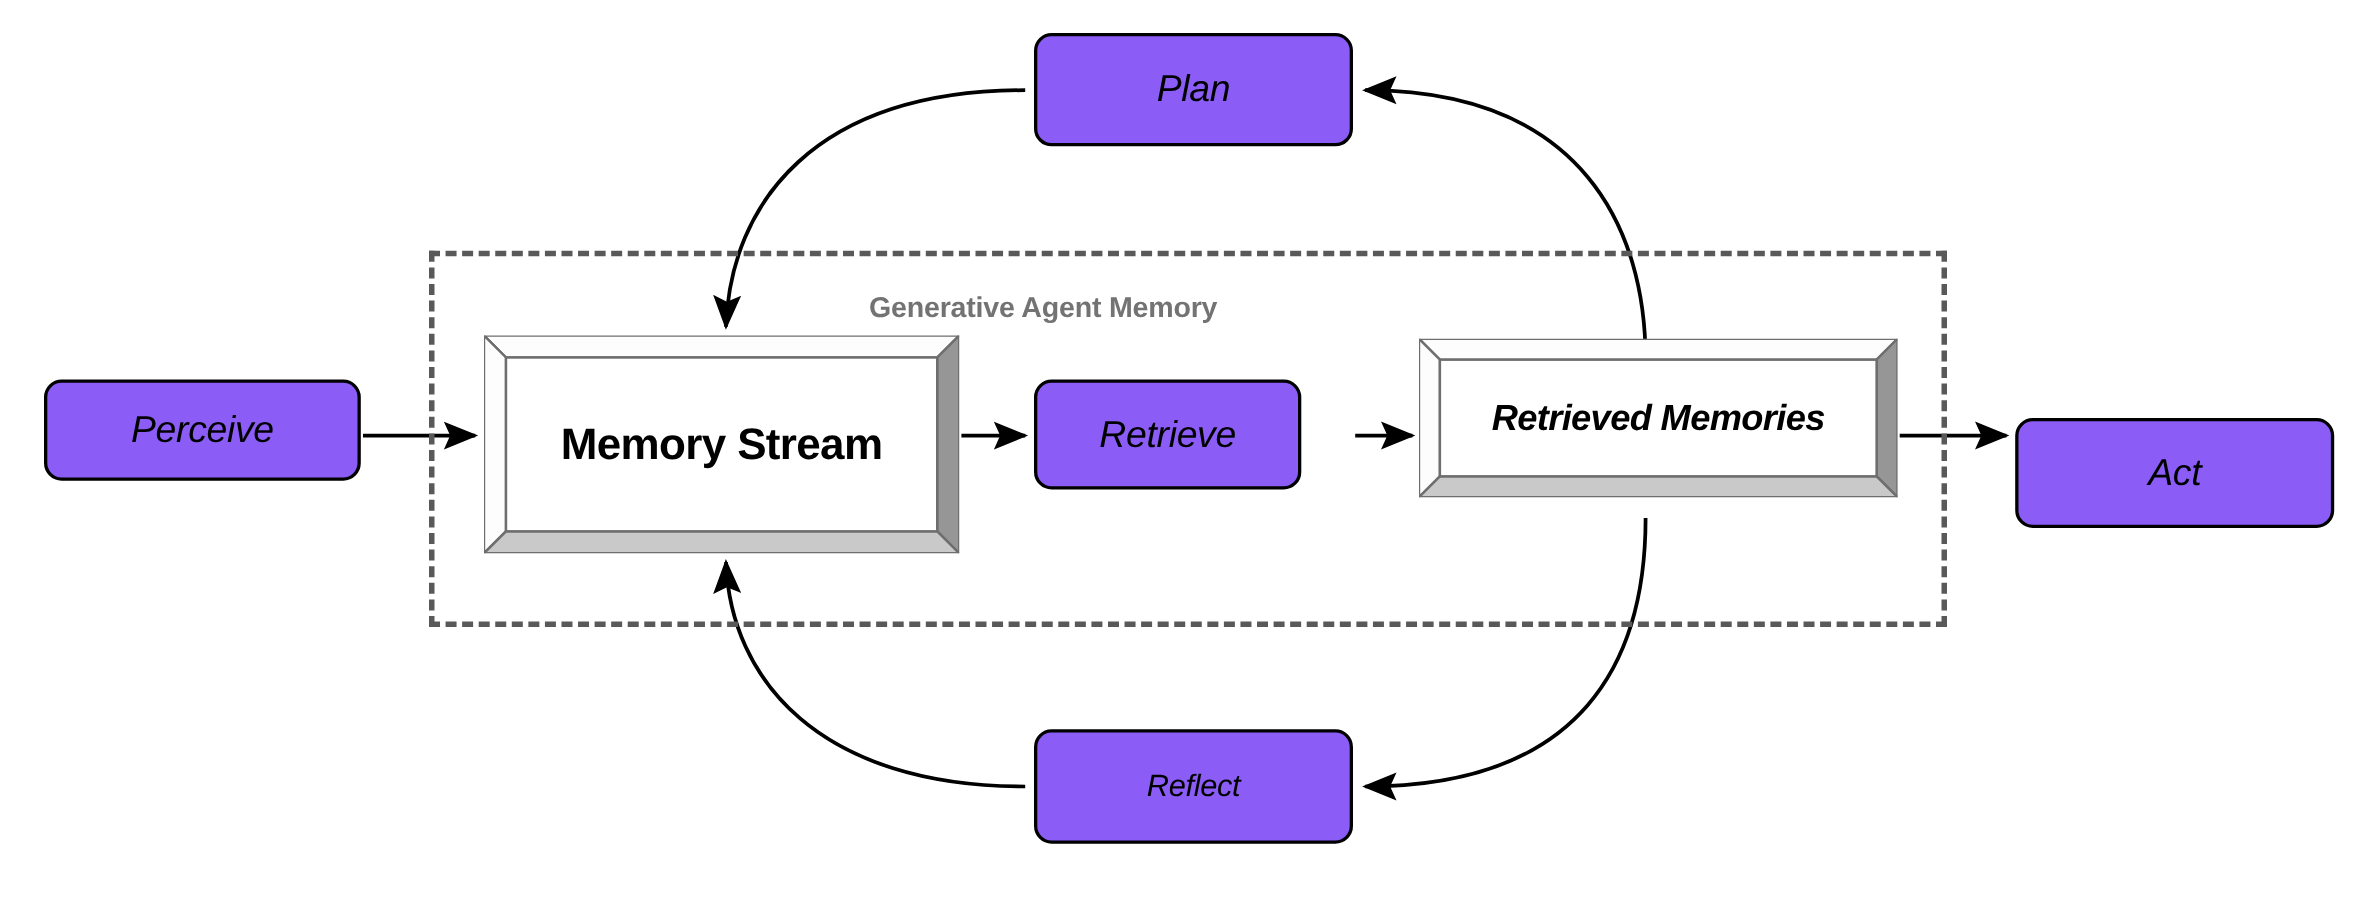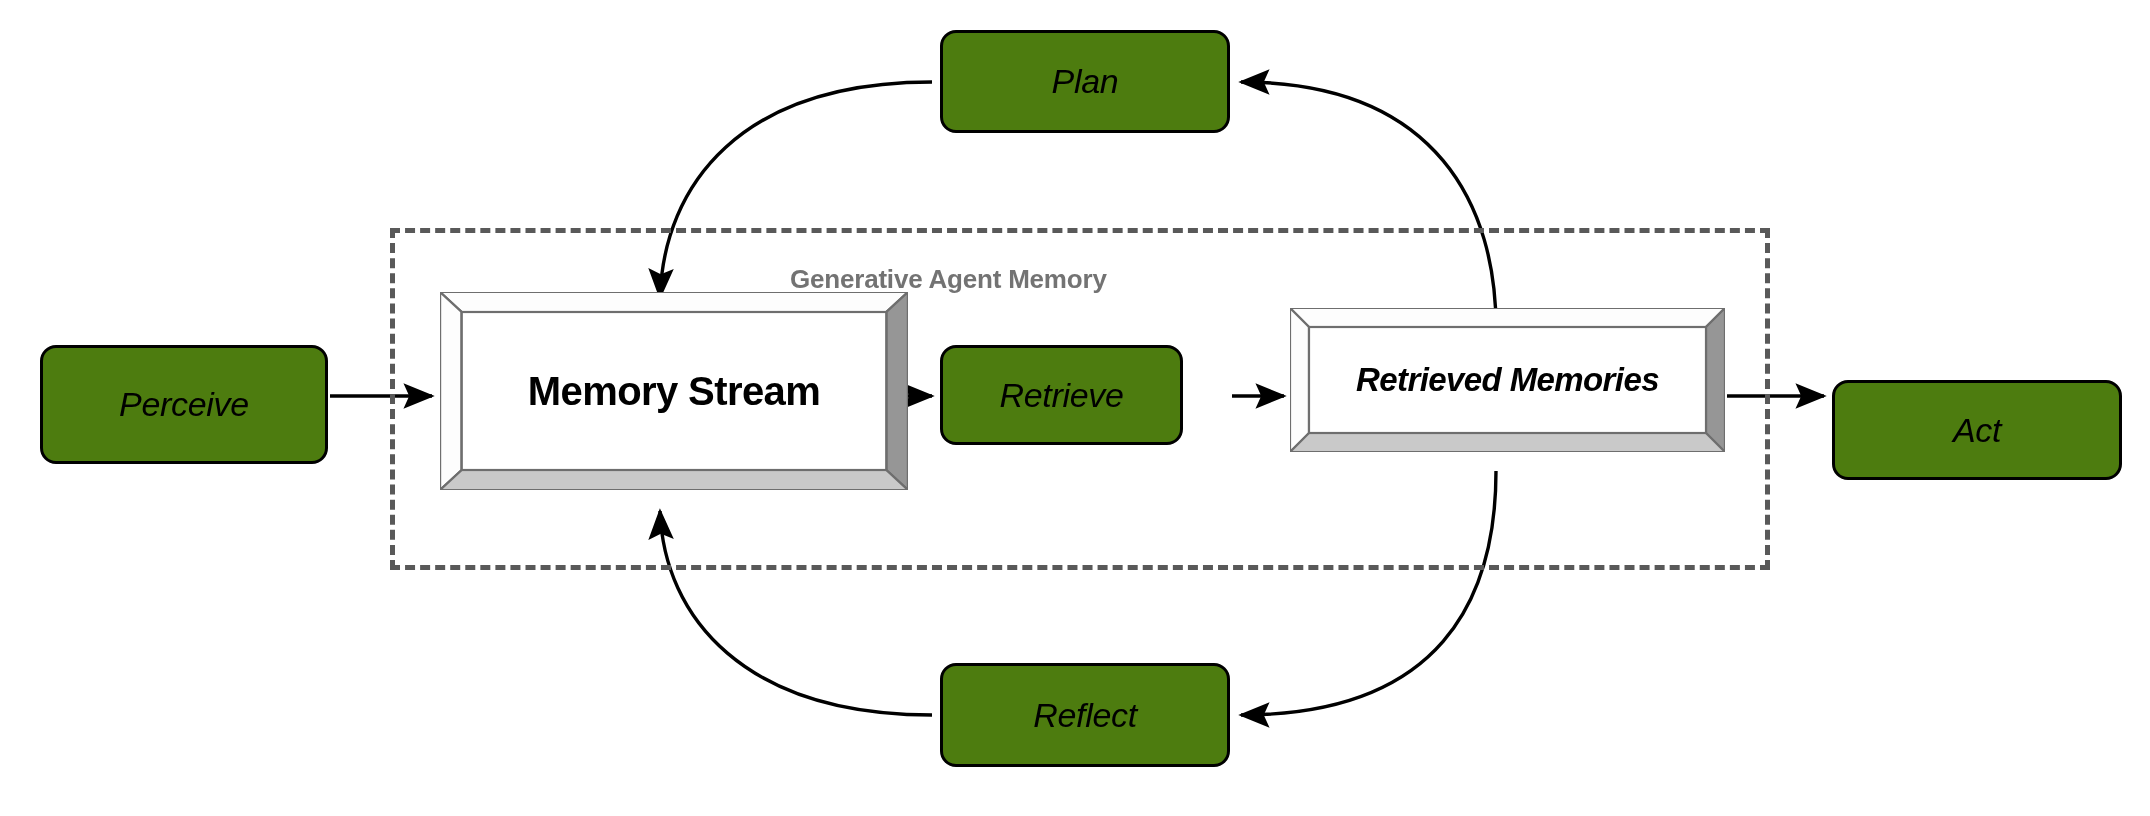--- a/index.html
+++ b/index.html
@@ -40,21 +40,21 @@
     color: #737373;
     white-space: nowrap;
     text-align: left;
     letter-spacing: -0.2px;
   }
 
   
   .node-round {
     position: absolute;
     box-sizing: border-box;
-    background: #4d7c0f;
+    background: #8b5cf6;
     border: 3px solid #000000;
     border-radius: 16px;
     display: flex;
     align-items: center;
     justify-content: center;
   }
   .node-round .label {
     font-style: italic;
     font-weight: normal;
     color: #000000;
@@ -132,29 +132,29 @@
 
     <g>
       <path d="M 932 715 C 745 715 664 618 660 511" fill="none" stroke="#000000" stroke-width="3.4" marker-end="url(#arrowFill)"></path>
     </g>
   </svg>
 
   <div class="group-box" style="left:390px; top:228px; width:1380px; height:342px;"></div>
 
   <div class="group-label" style="left:790px; top:264px; width:580px; font-size:26px;">Generative Agent Memory</div>
 
-  <div class="node-round" style="left:40px; top:345px; width:288px; height:119px;text-align:right;">
+  <div class="node-round" style="left:40px; top:345px; width:288px; height:92px;text-align:right;">
     <span class="label" style="font-size:34px;">Perceive</span>
   </div>
 
   <div class="node-round" style="left:940px; top:30px; width:290px; height:103px;">
     <span class="label" style="font-size:34px;">Plan</span>
   </div>
 
-  <div class="node-bevel" style="left:440px; top:292px; width:468px; height:198px;">
+  <div class="node-bevel" style="left:440px; top:305px; width:432px; height:198px;">
     <svg class="bevel-svg" viewBox="0 0 432 198" preserveAspectRatio="none">
 
       <polygon points="0,0 432,0 412,20 20,20" fill="#fdfdfd" stroke="#6e6e6e" stroke-width="2.2"></polygon>
       <polygon points="0,0 20,20 20,178 0,198" fill="#fdfdfd" stroke="#6e6e6e" stroke-width="2.2"></polygon>
       <polygon points="432,0 432,198 412,178 412,20" fill="#969696" stroke="#6e6e6e" stroke-width="2.2"></polygon>
       <polygon points="0,198 20,178 412,178 432,198" fill="#c9c9c9" stroke="#6e6e6e" stroke-width="2.2"></polygon>
 
       <rect x="20" y="20" width="392" height="158" fill="#ffffff" stroke="#6e6e6e" stroke-width="2.2"></rect>
     </svg>
     <span class="label" style="font-size:40px;">Memory Stream</span>
@@ -169,20 +169,20 @@
       <polygon points="0,0 435,0 416,19 19,19" fill="#fdfdfd" stroke="#6e6e6e" stroke-width="2.2"></polygon>
       <polygon points="0,0 19,19 19,125 0,144" fill="#fdfdfd" stroke="#6e6e6e" stroke-width="2.2"></polygon>
       <polygon points="435,0 435,144 416,125 416,19" fill="#969696" stroke="#6e6e6e" stroke-width="2.2"></polygon>
       <polygon points="0,144 19,125 416,125 435,144" fill="#c9c9c9" stroke="#6e6e6e" stroke-width="2.2"></polygon>
       <rect x="19" y="19" width="397" height="106" fill="#ffffff" stroke="#6e6e6e" stroke-width="2.2"></rect>
     </svg>
     <span class="label" style="font-size:33px;">Retrieved Memories</span>
   </div>
 
   <div class="node-round" style="left:940px; top:663px; width:290px; height:104px;">
-    <span class="label" style="font-size:34px;">Reflect</span>
+    <span class="label" style="font-size:28px;">Reflect</span>
   </div>
 
   <div class="node-round" style="left:1832px; top:345px; width:290px; height:100px;margin-top:35px;">
     <span class="label" style="font-size:34px;">Act</span>
   </div>
 
 </div>
 
 </body></html>

